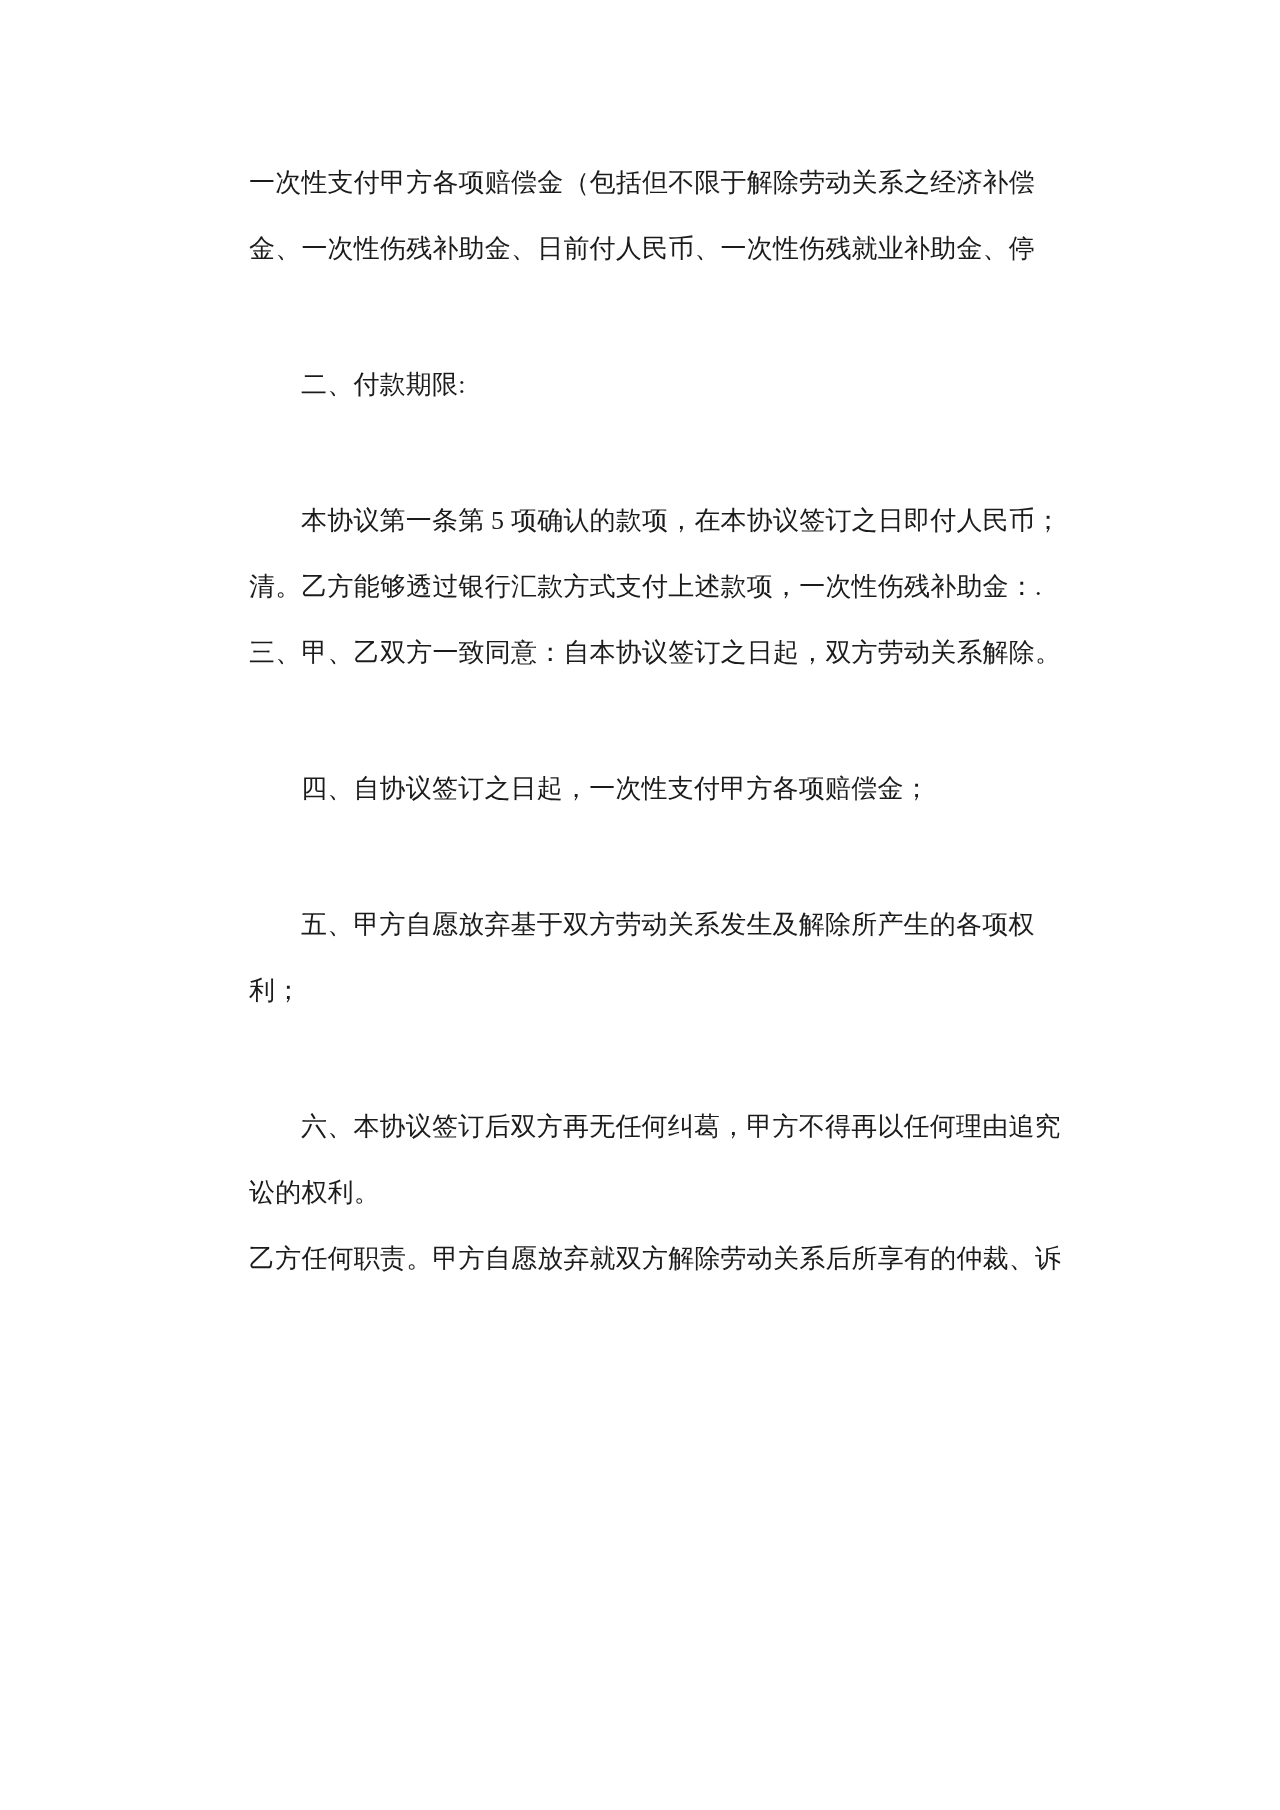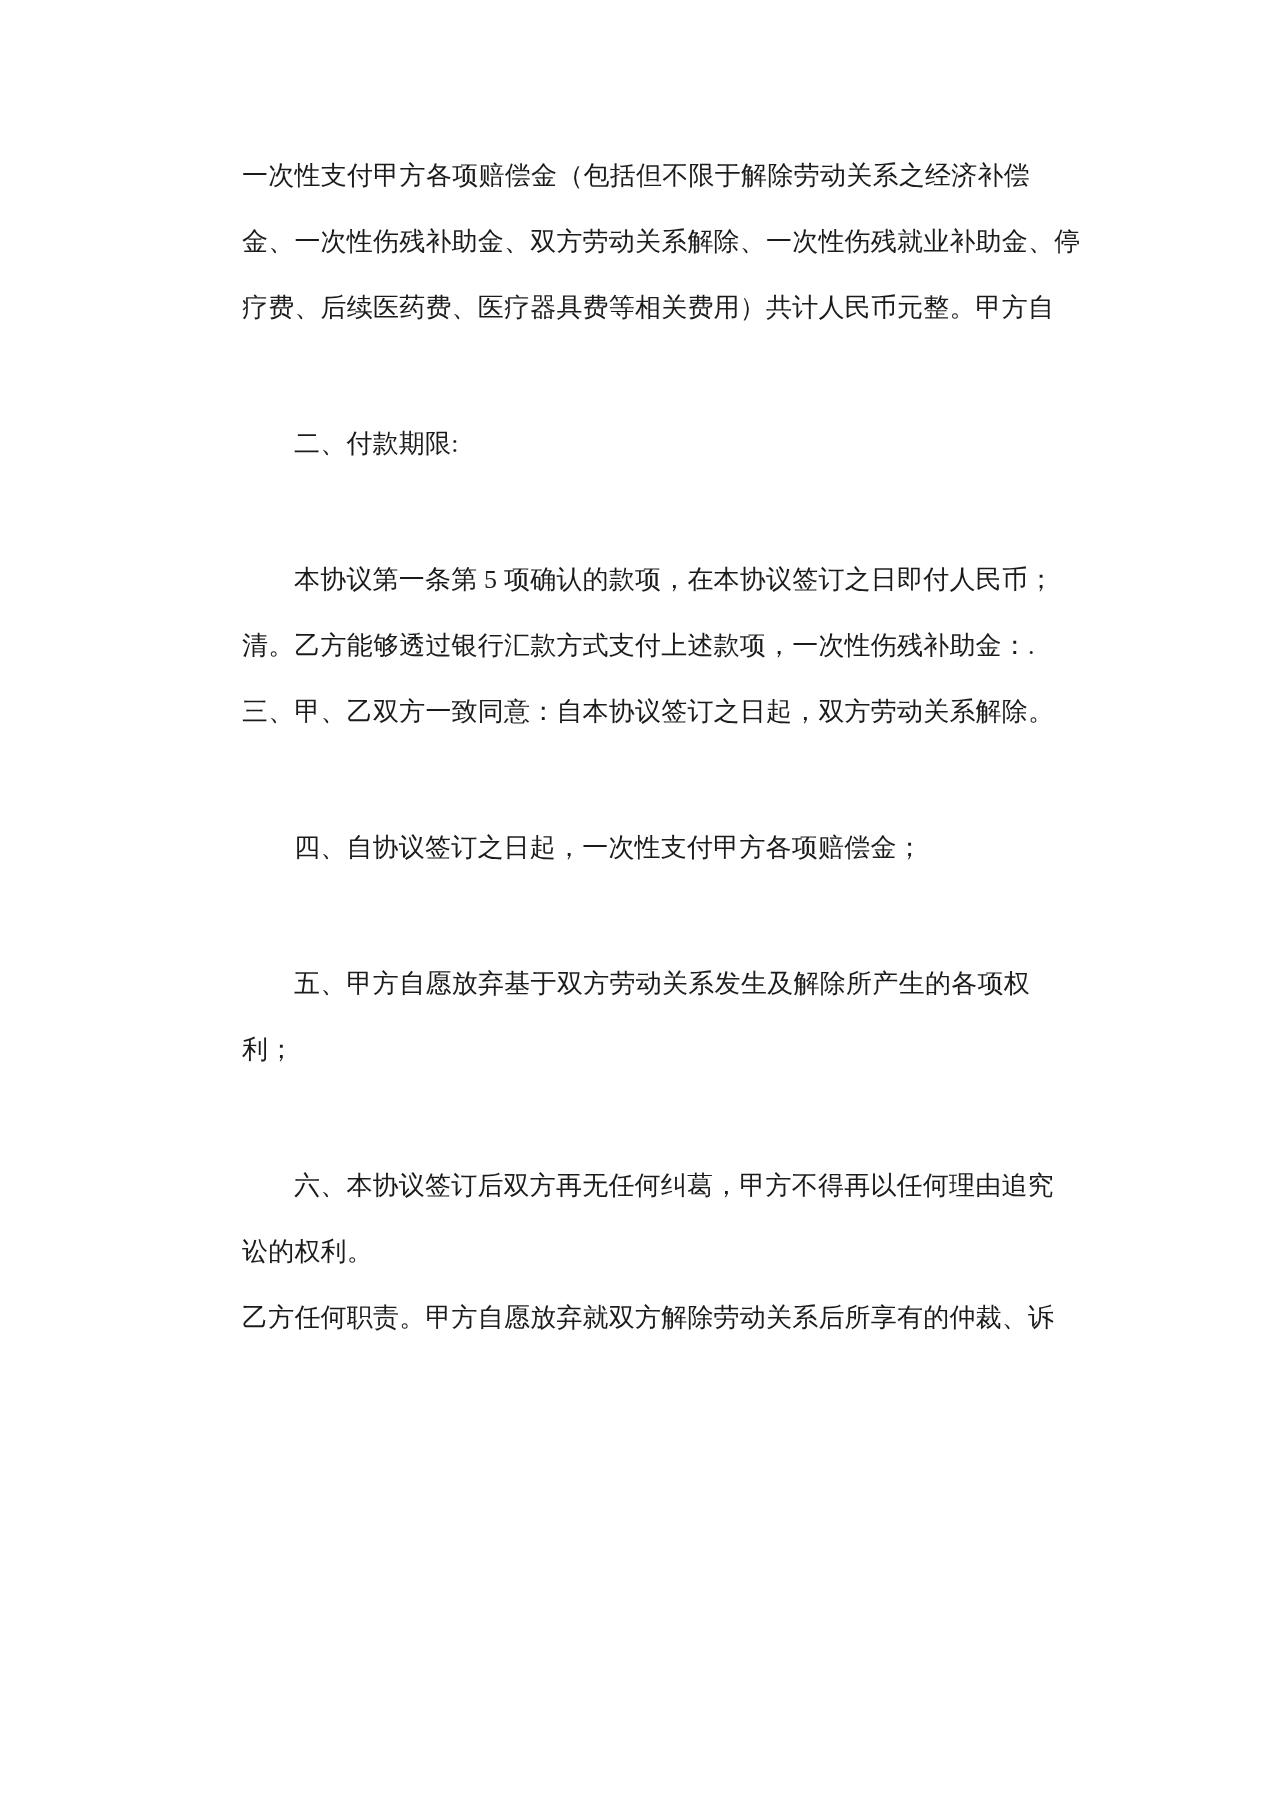--- a/index.html
+++ b/index.html
@@ -16,21 +16,21 @@
     font-family: "Liberation Serif", "DejaVu Serif", serif;
     color: #1b1b1b;
   }
   .doc {
     position: absolute;
     left: 242px;
     top: 143px;
     width: 788px;
   }
   .para {
-    margin: 0;
+    margin: 7px;
     padding: 0;
   }
   .para + .para {
     margin-top: 70px;
   }
   .line {
     font-size: 26px;
     line-height: 66px;
     height: 66px;
     white-space: nowrap;
@@ -47,22 +47,21 @@
     text-indent: 52px;
   }
 </style>
 </head>
 <body>
 
 <div class="page">
   <div class="doc">
       <div class="para">
         <div class="line fill">一次性支付甲方各项赔偿金（包括但不限于解除劳动关系之经济补偿</div>
-        <div class="line fill">金、一次性伤残补助金、双方劳动关系解除、一次性伤残就业补助金、停</div>
-        <div class="line fill">疗费、后续医药费、医疗器具费等相关费用）共计人民币元整。甲方自</div>
+        <div class="line fill">金、一次性伤残补助金、日前付人民币、一次性伤残就业补助金、停</div>
       </div>
       <div class="para">
         <div class="line indent">二、付款期限:</div>
       </div>
       <div class="para">
         <div class="line fill indent">本协议第一条第 5 项确认的款项，在本协议签订之日即付人民币；</div>
         <div class="line fill">清。乙方能够透过银行汇款方式支付上述款项，一次性伤残补助金：.</div>
         <div class="line">三、甲、乙双方一致同意：自本协议签订之日起，双方劳动关系解除。</div>
       </div>
       <div class="para">

